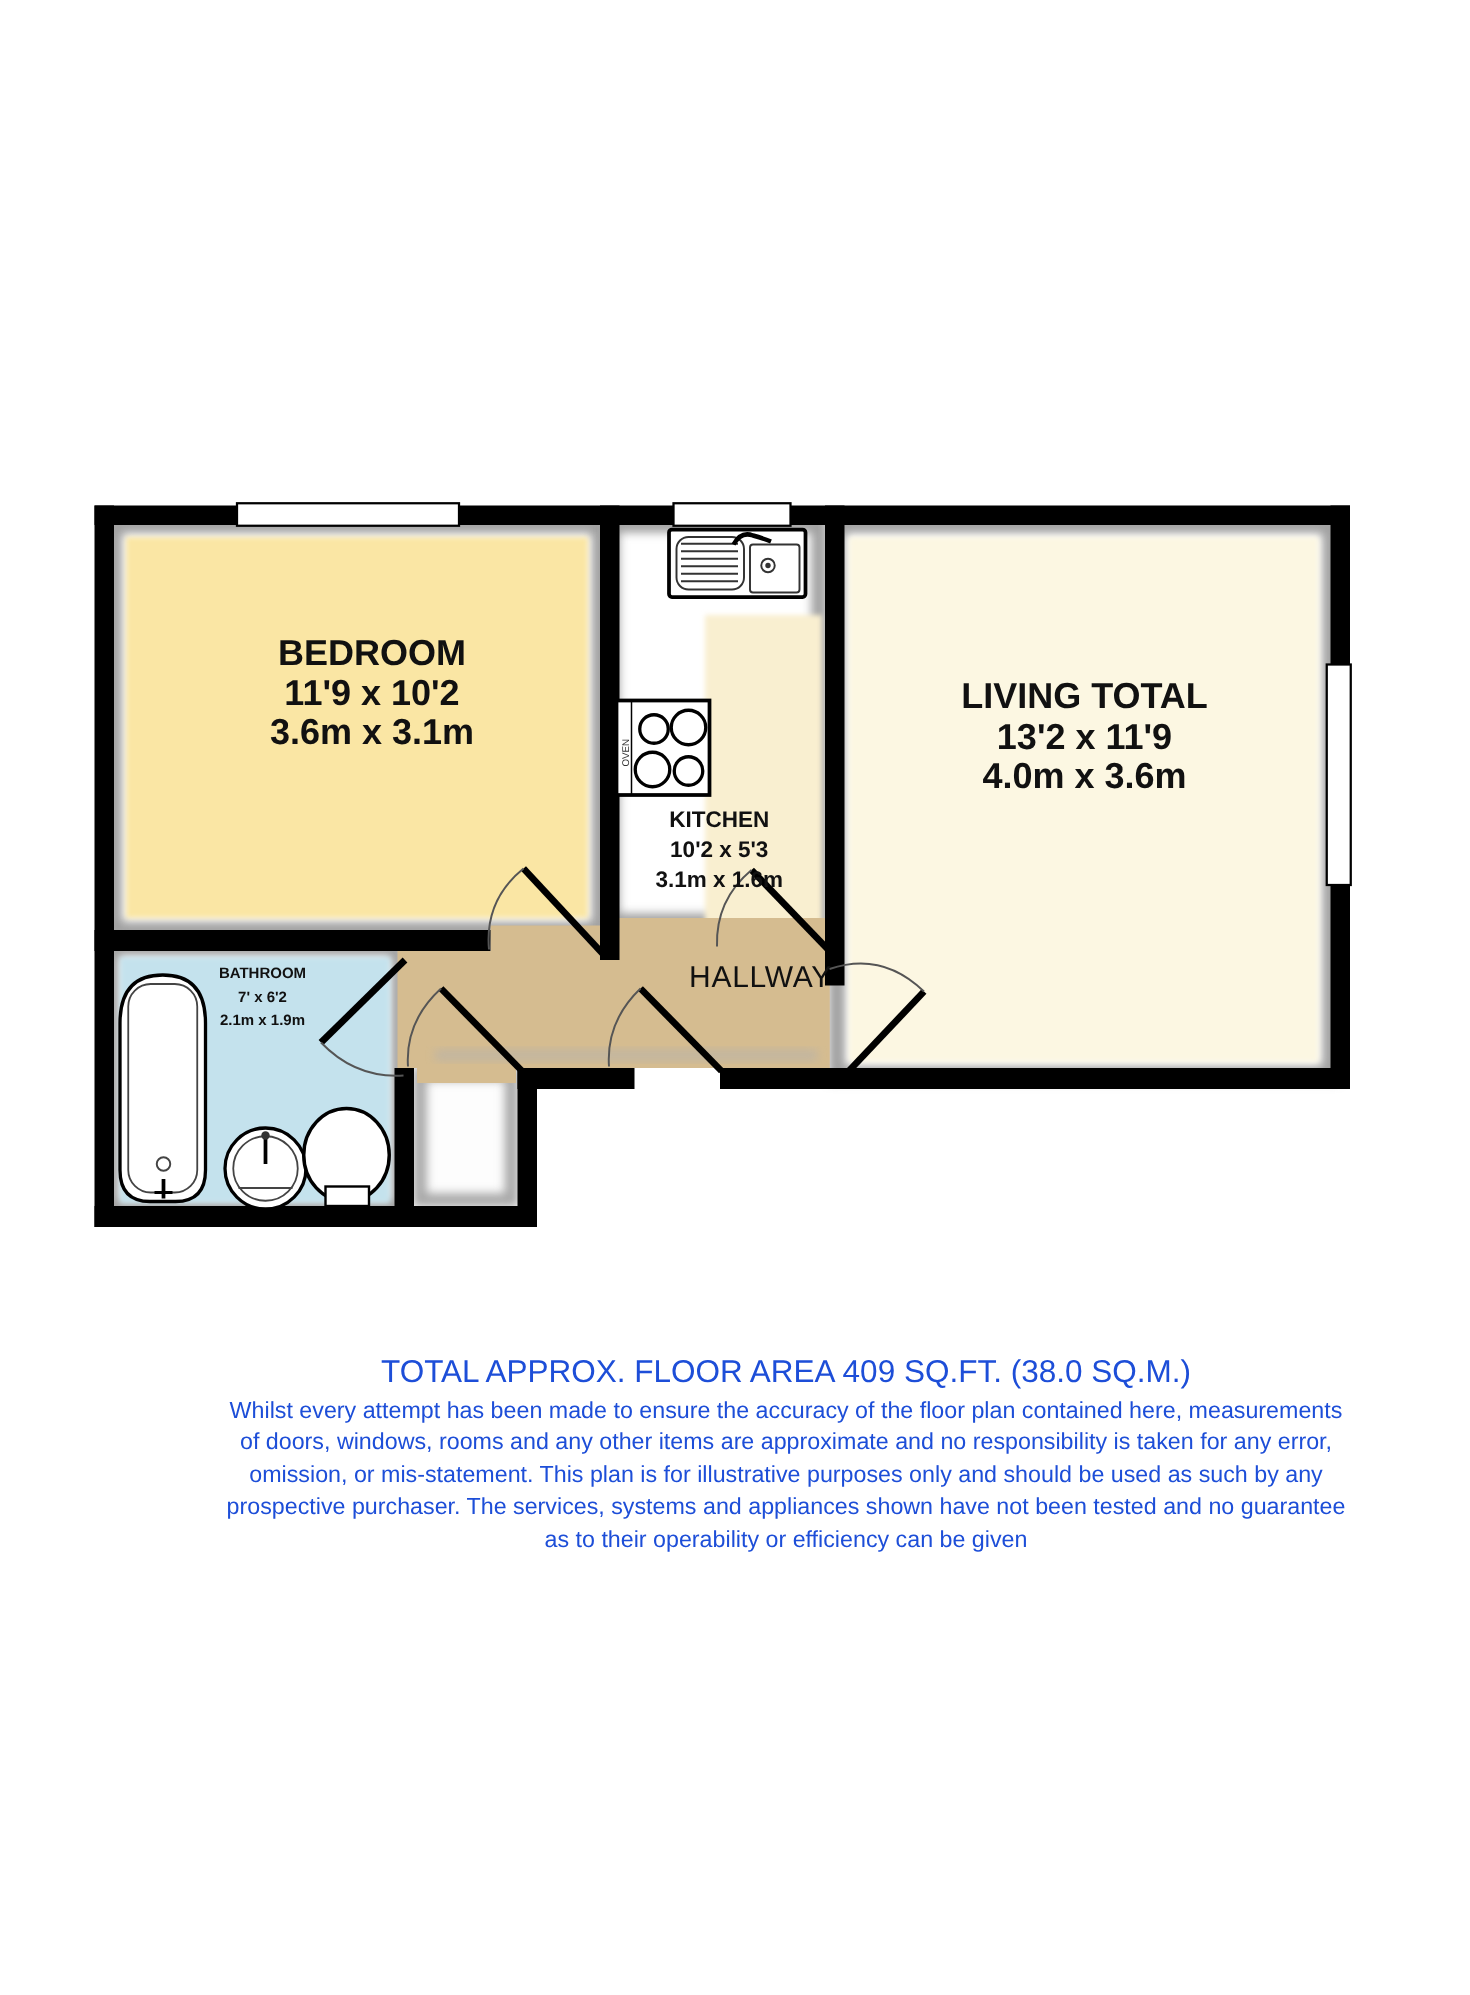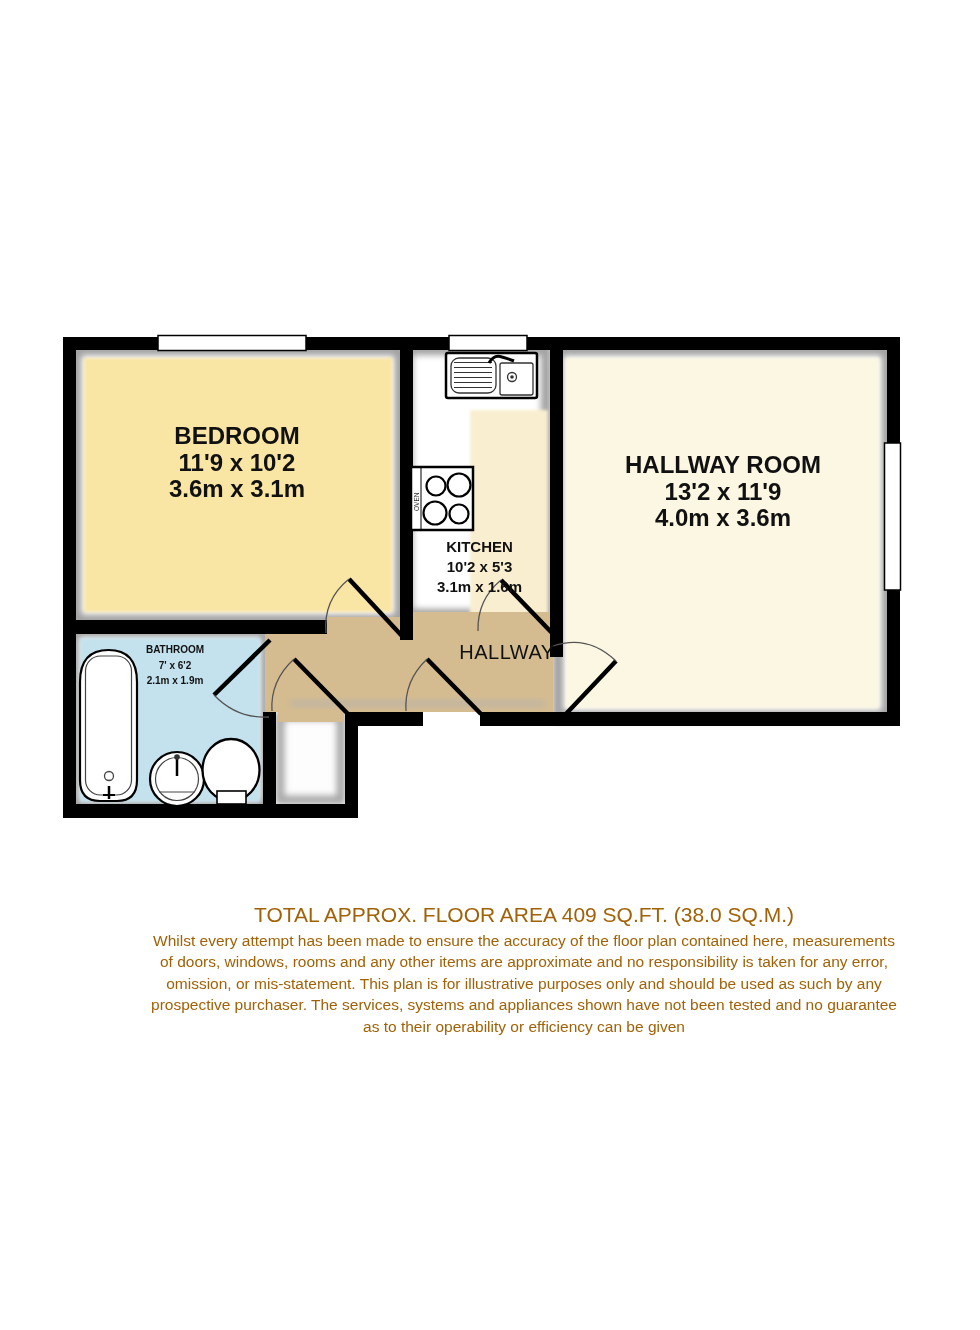--- a/index.html
+++ b/index.html
@@ -11,21 +11,21 @@
   .room-label{
     position:absolute;text-align:center;color:#111;
     font-family:"Liberation Sans", sans-serif;
   }
   .room-label .l{display:block;white-space:nowrap;}
   .lbl-big{font-size:24px;font-weight:bold;line-height:26.5px;}
   .lbl-kitchen{font-size:15px;font-weight:bold;line-height:20px;}
   .lbl-bath{font-size:10px;font-weight:bold;line-height:15.5px;}
   .lbl-hall{font-size:20px;font-weight:400;letter-spacing:0.5px;}
   .footer{
-    position:absolute;left:68px;top:902px;width:912px;text-align:center;color:#a16207;
+    position:absolute;left:68px;top:902px;width:912px;text-align:center;color:#1d4ed8;
   }
   .footer .area-title{font-size:21px;line-height:26px;margin-bottom:2px;}
   .footer .disc-line{font-size:15.5px;line-height:21.4px;}
   .footer .credit{font-size:15.5px;line-height:21.4px;}
 </style>
 </head>
 <body>
 
 <div class="canvas">
 
@@ -167,28 +167,28 @@
       <circle cx="177" cy="757" r="2.8" fill="#333"></circle>
       <line x1="159" y1="792" x2="195" y2="792" stroke="#444" stroke-width="1.2"></line>
     </g>
 
     <g>
       <ellipse cx="231" cy="770" rx="28.5" ry="31" fill="#fff" stroke="#000" stroke-width="2.3"></ellipse>
       <rect x="217" y="791" width="29" height="13" fill="#fff" stroke="#000" stroke-width="1.6"></rect>
     </g>
   </svg>
 
-  <div class="room-label lbl-big" style="left:87px;top:423px;width:300px;">
+  <div class="room-label lbl-big" style="left:98px;top:423px;width:300px;">
     <span class="l">BEDROOM</span>
     <span class="l">11'9 x 10'2</span>
     <span class="l">3.6m x 3.1m</span>
   </div>
 
   <div class="room-label lbl-big" style="left:573px;top:452px;width:300px;">
-    <span class="l">HALLWAY ROOM</span>
+    <span class="l">LIVING TOTAL</span>
     <span class="l">13'2 x 11'9</span>
     <span class="l">4.0m x 3.6m</span>
   </div>
 
   <div class="room-label lbl-kitchen" style="left:407px;top:537px;width:145px;">
     <span class="l">KITCHEN</span>
     <span class="l">10'2 x 5'3</span>
     <span class="l">3.1m x 1.6m</span>
   </div>
 

